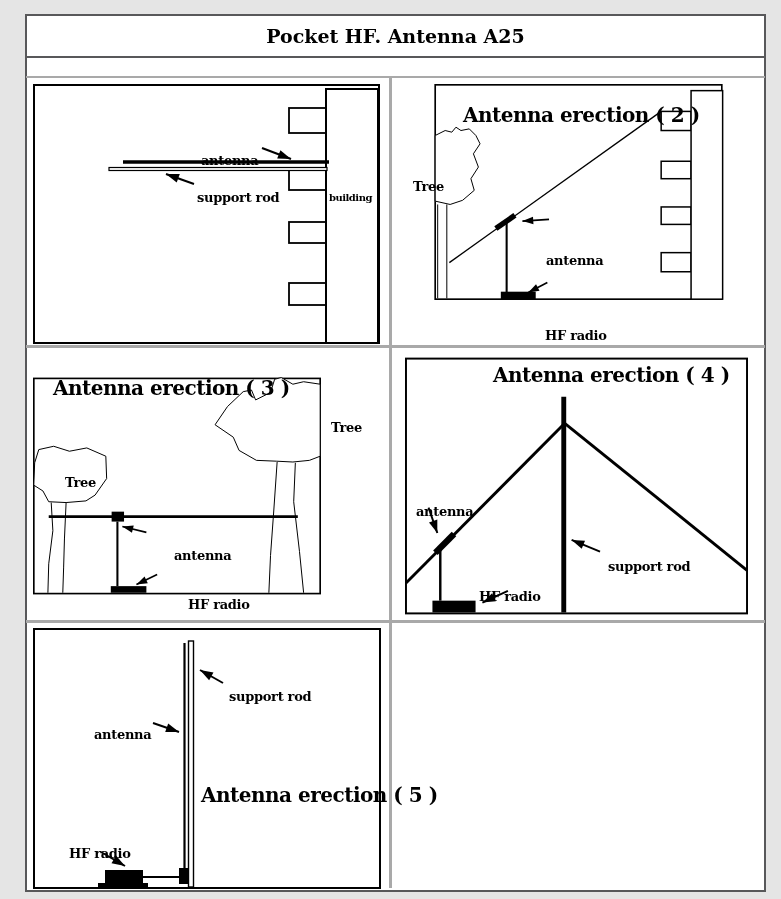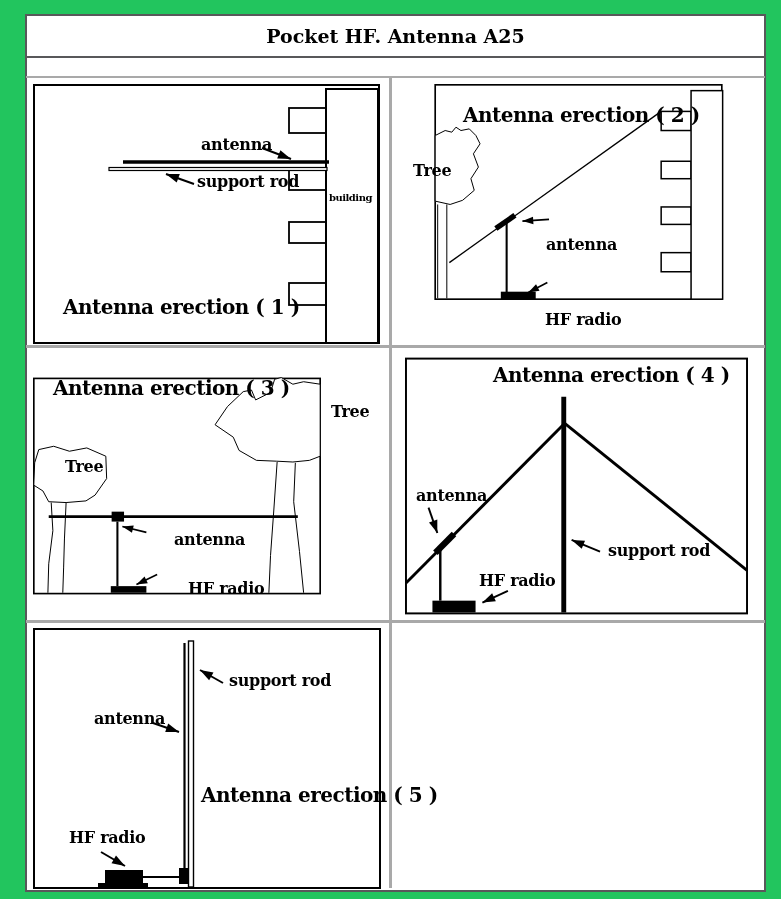--- a/index.html
+++ b/index.html
@@ -1,28 +1,28 @@
 <!DOCTYPE html>
 <html><head>
 <meta charset="utf-8">
 <style>
   html,body{margin:0;padding:0;background:#ffffff;}
-  .screen{position:relative;width:781px;height:899px;background:#22c55e;overflow:hidden;
+  .screen{position:relative;width:781px;height:899px;background:#e5e5e5;overflow:hidden;
           font-family:"DejaVu Serif","Liberation Serif",serif;color:#000;}
   .outer-frame{position:absolute;left:25px;top:14px;width:737px;height:874px;
                border:2px solid #58585a;background:#fff;}
   .hline{position:absolute;background:#58585a;}
   .hline.lt,.vline.lt{background:#a9a9a9;}
   .vline{position:absolute;background:#a9a9a9;}
   .doc-title{position:absolute;left:25px;top:14px;width:741px;height:42px;line-height:44px;
              text-align:center;font-weight:bold;font-size:19px;letter-spacing:0px;}
   .panel{position:absolute;}
   .panel svg{position:absolute;left:0;top:0;width:100%;height:100%;}
-  .lbl{position:absolute;font-weight:bold;font-size:16px;line-height:16px;
-       letter-spacing:-0.3px;white-space:nowrap;}
+  .lbl{position:absolute;font-weight:bold;font-size:13px;line-height:16px;
+       letter-spacing:-0.3px;white-space:nowrap;margin-top:16px;}
   .lbl-sm{position:absolute;font-weight:bold;font-size:10px;line-height:14px;
        letter-spacing:-0.5px;white-space:nowrap;}
   .ptitle{position:absolute;font-weight:bold;font-size:20px;line-height:24px;
        letter-spacing:-0.5px;white-space:nowrap;}
   svg line, svg path, svg polyline, svg rect{vector-effect:none;}
 </style>
 </head>
 <body>
 
 <div class="screen">
@@ -50,21 +50,20 @@
       <line x1="90" y1="78" x2="296" y2="78" stroke="#000" stroke-width="3.5"></line>
       <rect x="76" y="83.5" width="218" height="3" fill="#fff" stroke="#000" stroke-width="1.2"></rect>
       <line class="arr" x1="229" y1="64" x2="258" y2="75" stroke="#000" stroke-width="2"></line>
       <line class="arr" x1="161" y1="100" x2="133" y2="90" stroke="#000" stroke-width="2"></line>
     <polygon points="258.0,75.0 244.2,74.6 247.4,66.2" fill="#000"></polygon>
         <polygon points="133.0,90.0 146.8,90.1 143.7,98.6" fill="#000"></polygon>
       </svg>
     <div class="lbl" style="left:168px;top:53px;">antenna</div>
     <div class="lbl" style="left:164px;top:90px;">support rod</div>
     <div class="lbl-sm" style="left:296px;top:107px;">building</div>
-    <div class="ptitle" style="left:30px;top:211px;">Antenna erection ( 1 )</div>
   </div>
 
   <div class="panel" style="left:405px;top:84px;width:347px;height:216px;">
     <svg viewBox="0 0 347 260">
       <rect x="1" y="1" width="345" height="258" fill="none" stroke="#000" stroke-width="2"></rect>
       <path d="M1,62 L13,56 21,58 26,52 32,56 42,54 50,62 55,72 47,84 53,100 44,114 48,128 34,140 19,145 1,141 Z" fill="#fff" stroke="#000" stroke-width="1.2"></path>
       <line x1="4" y1="145" x2="4" y2="258" stroke="#000" stroke-width="1.2"></line>
       <line x1="15" y1="145" x2="15" y2="258" stroke="#000" stroke-width="1.2"></line>
       <line x1="18" y1="215" x2="273" y2="33" stroke="#000" stroke-width="1.6"></line>
       <rect x="273" y="33" width="36" height="23" fill="#fff" stroke="#000" stroke-width="1.8"></rect>

